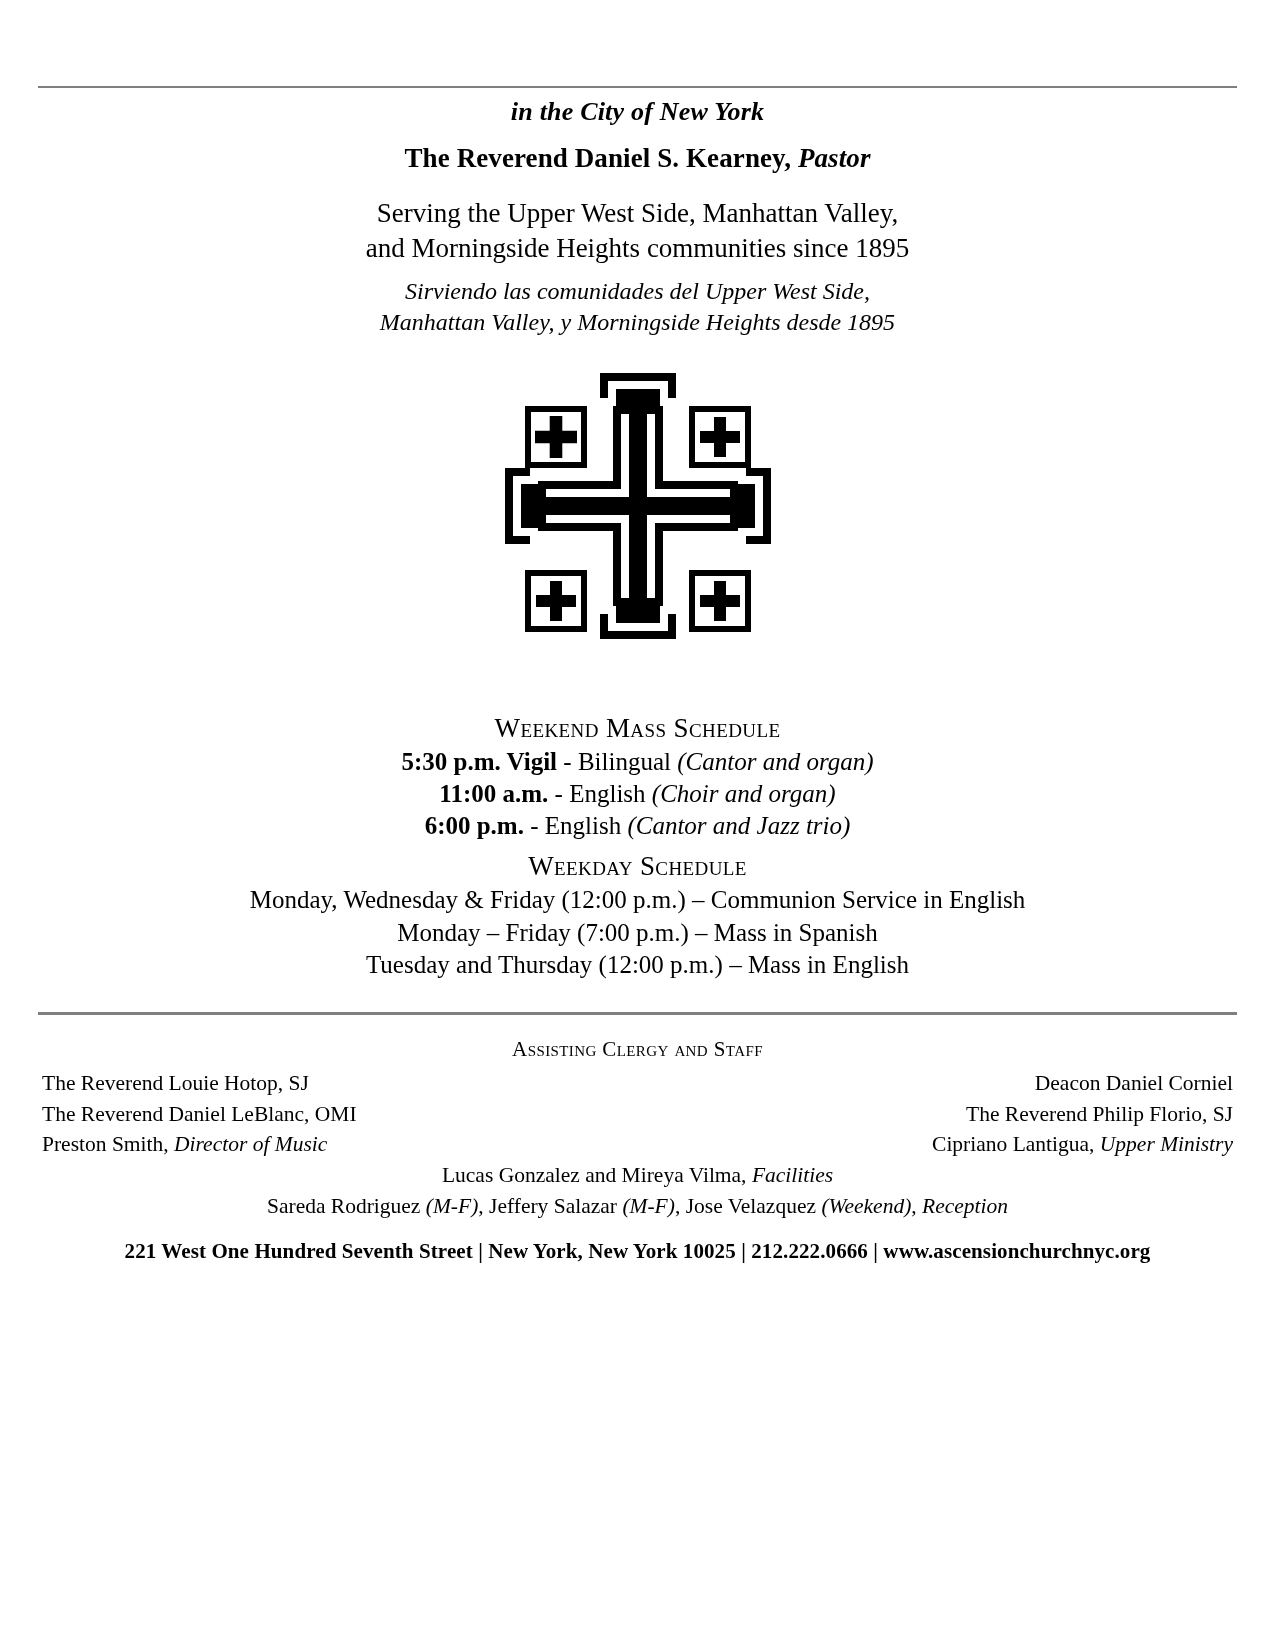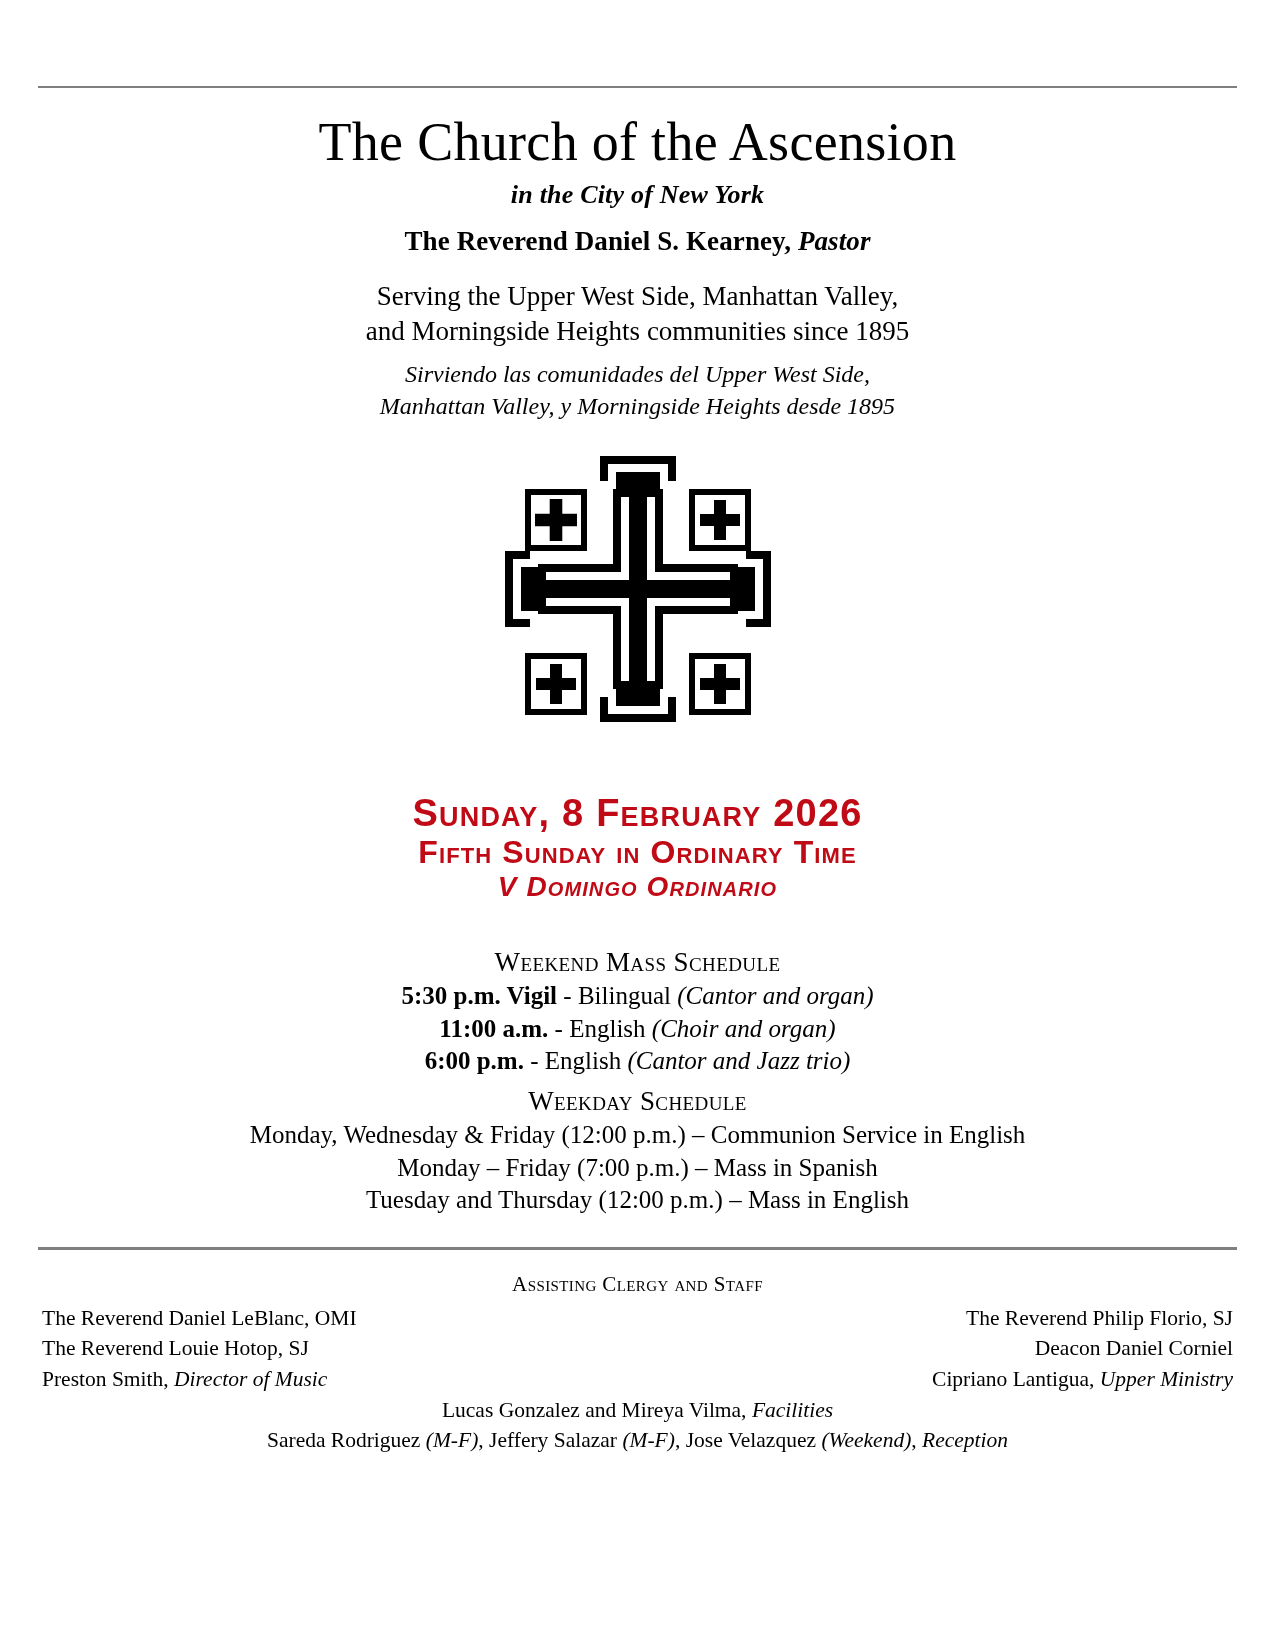--- a/index.html
+++ b/index.html
@@ -171,21 +171,20 @@
   }
 </style>
 </head>
 <body>
 
 <div class="page">
 
   <div class="rule-top"></div>
 
   <div class="masthead">
-    <div class="church-title">The Church of the Ascension</div>
     <div class="city-line">in the City of New York</div>
     <div class="pastor-line">
       <span>The Reverend Daniel S. Kearney,</span>
       <span class="role">Pastor</span>
     </div>
     <div class="serving">
       <div>Serving the Upper West Side, Manhattan Valley,</div>
       <div>and Morningside Heights communities since 1895</div>
     </div>
     <div class="serving-es">
@@ -216,25 +215,20 @@
         <rect x="204" y="40" width="56" height="56" fill="none" stroke="#000000" stroke-width="6"></rect>
         <path d="M226 48 h12 v14 h14 v12 h-14 v14 h-12 v-14 h-14 v-12 h14 z" fill="#000000"></path>
         <rect x="40" y="204" width="56" height="56" fill="none" stroke="#000000" stroke-width="6"></rect>
         <path d="M62 212 h12 v14 h14 v12 h-14 v14 h-12 v-14 h-14 v-12 h14 z" fill="#000000"></path>
         <rect x="204" y="204" width="56" height="56" fill="none" stroke="#000000" stroke-width="6"></rect>
         <path d="M226 212 h12 v14 h14 v12 h-14 v14 h-12 v-14 h-14 v-12 h14 z" fill="#000000"></path>
       </g>
     </svg>
   </div>
 
-  <div class="red-block" style="color: rgb(192, 10, 22);">
-    <div class="red-1 sc">Sunday, 8 February 2026</div>
-    <div class="red-2 sc">Fifth Sunday in Ordinary Time</div>
-    <div class="red-3 sc">V Domingo Ordinario</div>
-  </div>
 
   <div class="schedule">
     <div class="sched-head">Weekend Mass Schedule</div>
 
     <div class="sched-line">
       <span class="t">5:30 p.m. Vigil</span><span> - </span><span>Bilingual</span>
       <span class="i">(Cantor and organ)</span>
     </div>
     <div class="sched-line">
       <span class="t">11:00 a.m.</span><span> - </span><span>English</span>
@@ -252,33 +246,33 @@
   </div>
 
   <div style="height:30px"></div>
   <div class="rule-mid"></div>
 
   <div class="staff">
     <div class="staff-head">Assisting Clergy and Staff</div>
 
     <div class="staff-row">
       <div class="left">
+        <span>The Reverend Louie Hotop, SJ</span><span class="it"></span>
+      </div>
+      <div class="right">
+        <span>Deacon Daniel Corniel</span><span class="it"></span>
+      </div>
+    </div>
+
+    <div class="staff-row">
+      <div class="left">
         <span>The Reverend Daniel LeBlanc, OMI</span><span class="it"></span>
       </div>
       <div class="right">
         <span>The Reverend Philip Florio, SJ</span><span class="it"></span>
-      </div>
-    </div>
-
-    <div class="staff-row">
-      <div class="left">
-        <span>The Reverend Louie Hotop, SJ</span><span class="it"></span>
-      </div>
-      <div class="right">
-        <span>Deacon Daniel Corniel</span><span class="it"></span>
       </div>
     </div>
 
 
     <div class="staff-row">
       <div class="left">
         <span>Preston Smith,</span> <span class="it">Director of Music</span>
       </div>
       <div class="right">
         <span>Cipriano Lantigua,</span> <span class="it">Upper Ministry</span>
@@ -286,15 +280,16 @@
     </div>
 
     <div class="staff-center">
       <span>Lucas Gonzalez and Mireya Vilma,</span> <span class="it">Facilities</span>
     </div>
 
     <div class="staff-center">
       <span>Sareda Rodriguez </span><span class="it">(M-F)</span><span>, Jeffery Salazar </span><span class="it">(M-F)</span><span>, Jose Velazquez </span><span class="it">(Weekend)</span><span>, </span><span class="it">Reception</span>
     </div>
 
+    <div class="footer">221 West One Hundred Seventh Street  |  New York, New York  10025  |  212.222.0666  |  www.ascensionchurchnyc.org</div>
   </div>
 
 </div>
 
 </body></html>

